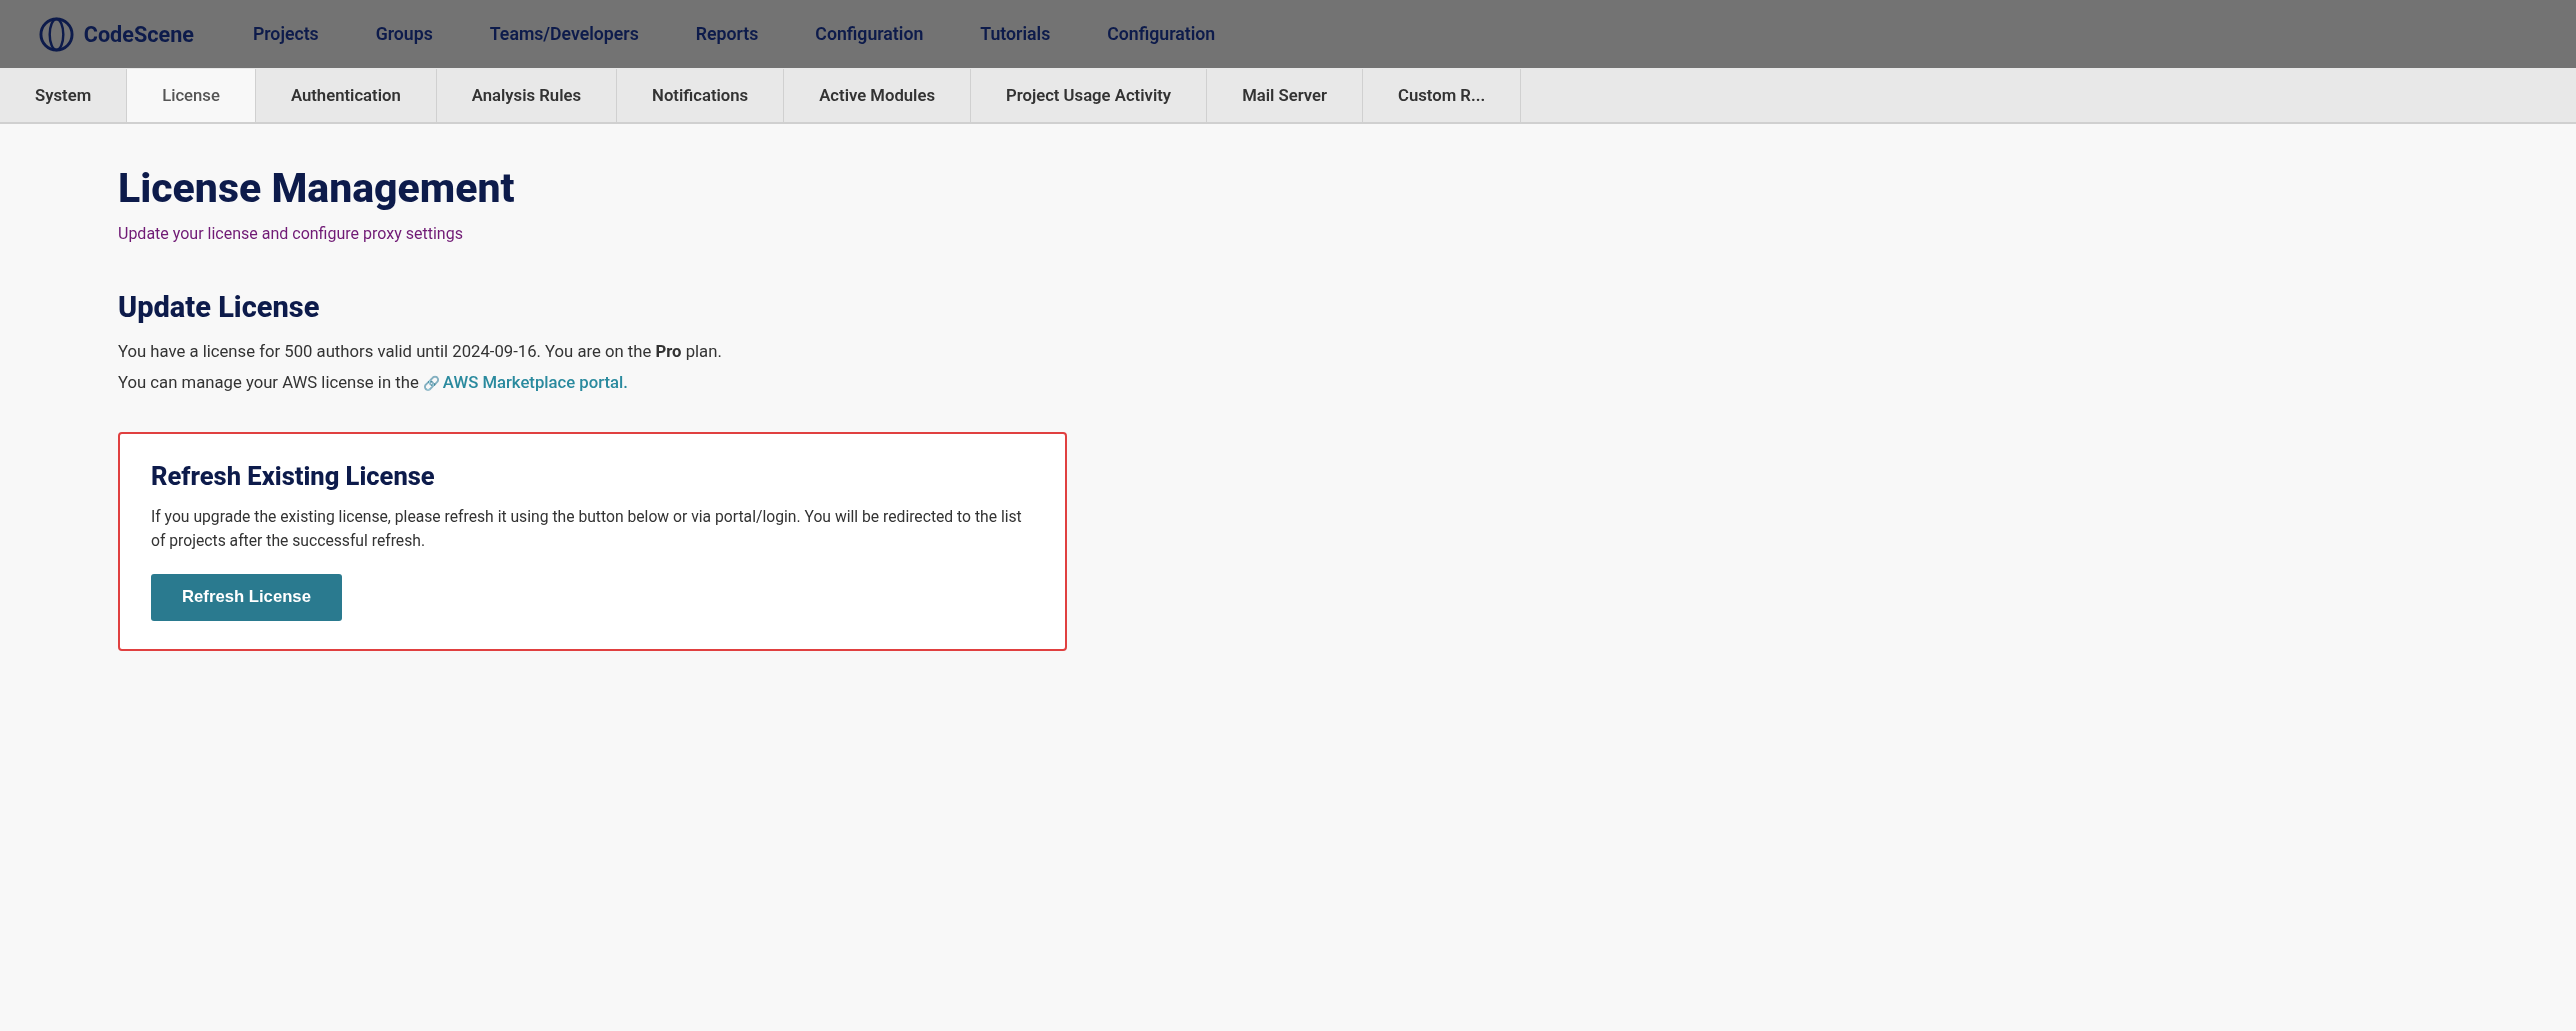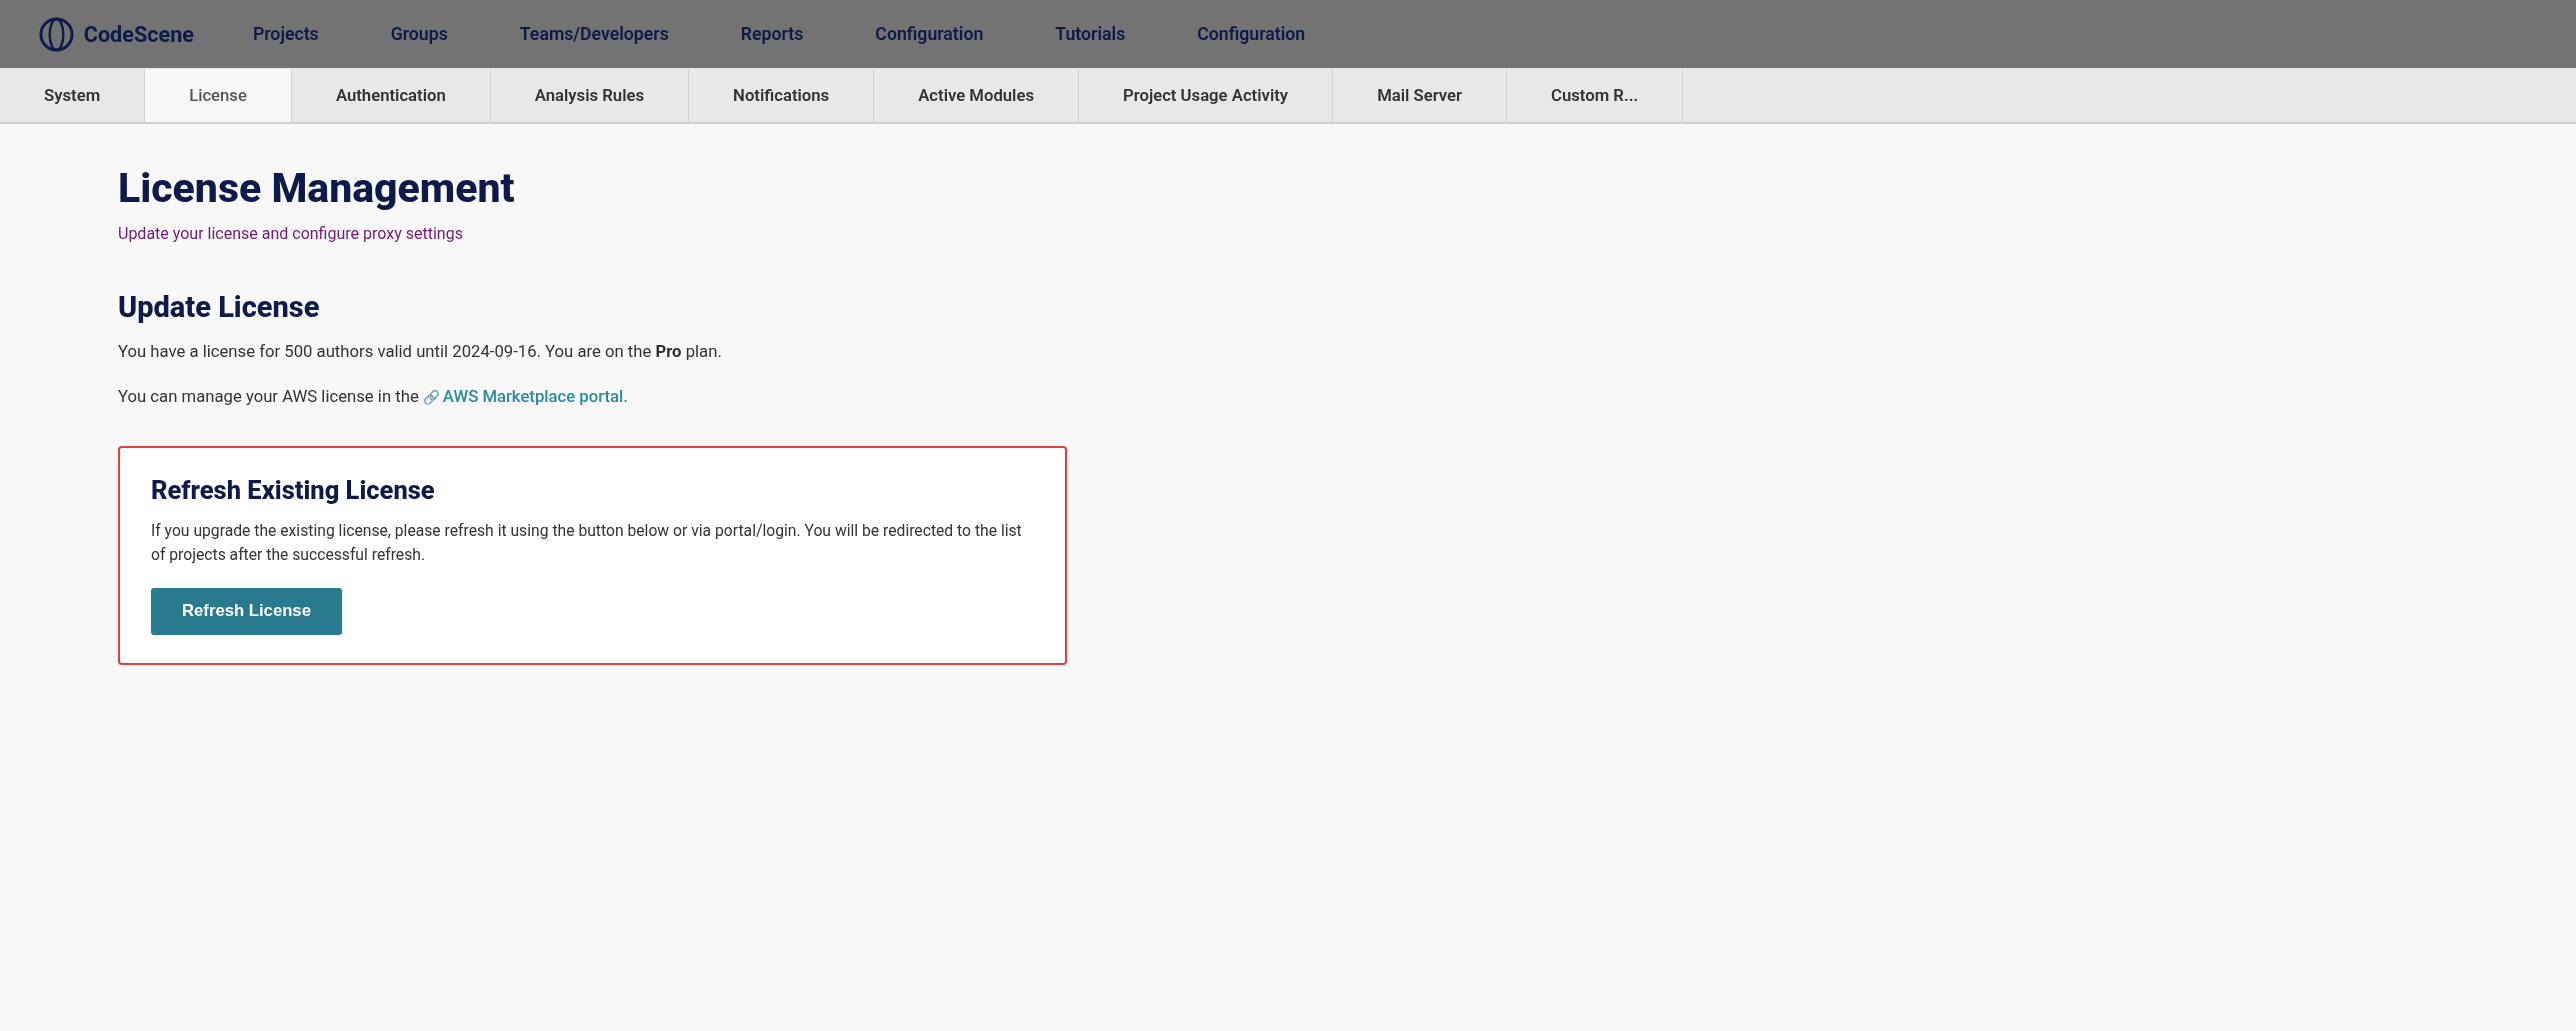--- a/index.html
+++ b/index.html
@@ -37,21 +37,21 @@
     }
 
     .logo-text {
       font-size: 21.6px;
       font-weight: 700;
       color: #0d1b4b;
     }
 
     .nav-links {
       display: flex;
-      gap: 72px;
+      gap: 57px;
       list-style: none;
     }
 
     .nav-links a {
       text-decoration: none;
       font-size: 17.7px;
       font-weight: 600;
       color: #0d1b4b;
       cursor: pointer;
     }
@@ -62,21 +62,21 @@
       display: flex;
       align-items: stretch;
       height: 55px;
       border-bottom: 2px solid #d0d0d0;
       overflow: hidden;
     }
 
     .sub-nav-item {
       display: flex;
       align-items: center;
-      padding: 0 44px;
+      padding: 0 35px;
       font-size: 16.7px;
       font-weight: 600;
       color: #333;
       cursor: pointer;
       white-space: nowrap;
       border-right: 1px solid #d0d0d0;
     }
 
     .sub-nav-item.active {
       background: #f8f8f8;
@@ -106,21 +106,21 @@
     .section-title {
       font-size: 29px;
       font-weight: 800;
       color: #0d1b4b;
       margin-bottom: 15.7px;
     }
 
     .license-info {
       font-size: 16.7px;
       color: #333;
-      margin-bottom: 18px;
+      margin-bottom: 4px;
       line-height: 1.6;
     }
 
     .license-info strong {
       font-weight: 700;
     }
 
     .aws-link {
       font-size: 16.7px;
       color: #333;

